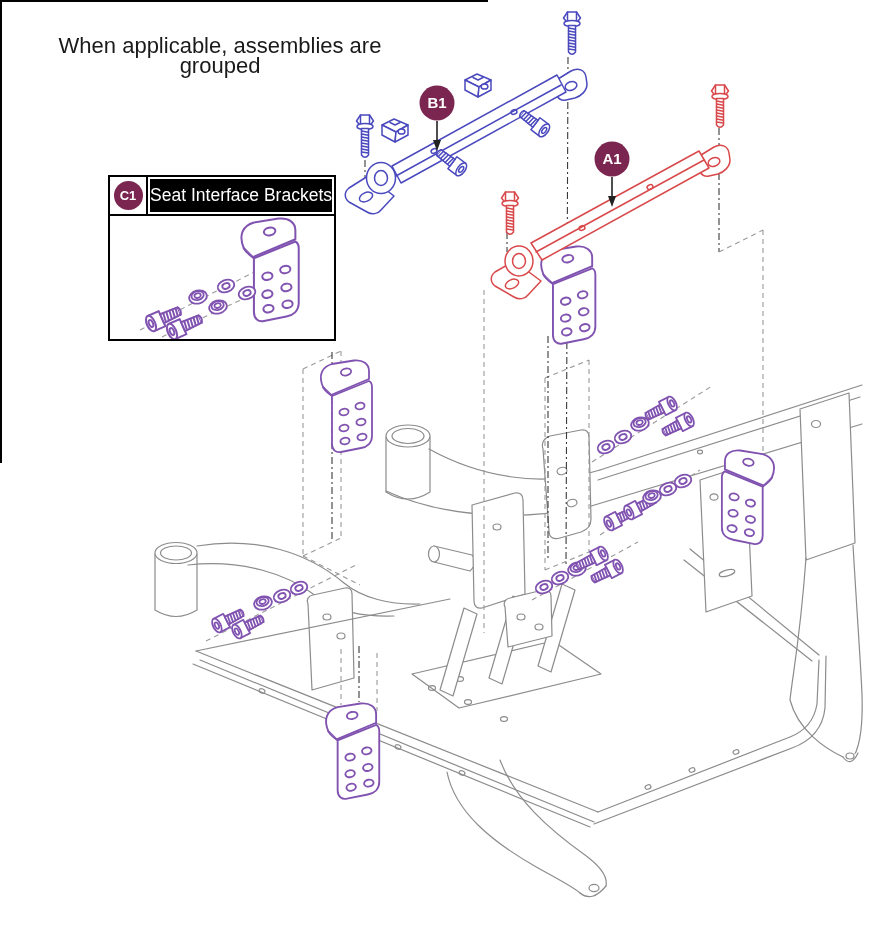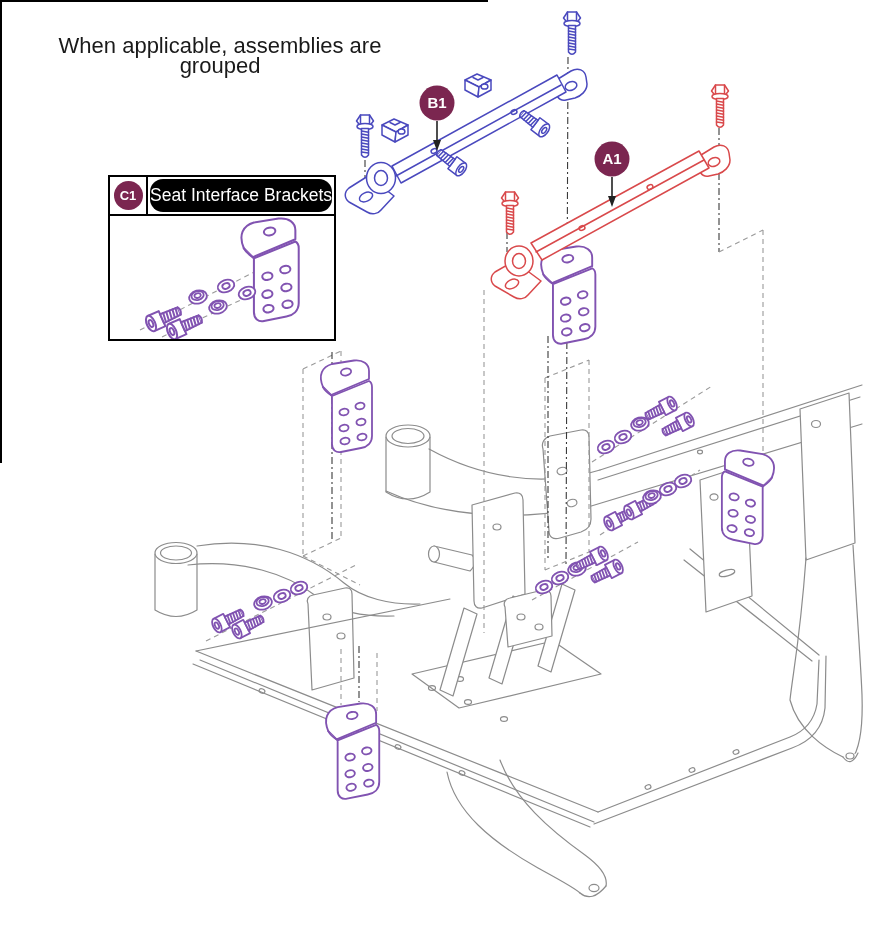--- a/index.html
+++ b/index.html
@@ -14,21 +14,21 @@
   .edge-left{position:absolute;left:0;top:0;width:2px;height:463px;background:var(--border);}
   .note{position:absolute;left:28px;top:36px;width:384px;text-align:center;
         font-size:22px;line-height:19.5px;color:var(--text);}
   .legend{position:absolute;left:108px;top:175px;width:228px;height:166px;
           border:2px solid var(--border);background:#fff;box-sizing:border-box;}
   .legend-header{height:37px;border-bottom:2px solid var(--border);display:flex;align-items:stretch;}
   .legend-badge-cell{width:44px;border-right:2px solid var(--border);display:grid;place-items:center;}
   .badge-circle{width:29px;height:29px;border-radius:50%;background:var(--badge);
                 color:var(--header_text);font-weight:bold;font-size:13px;display:grid;place-items:center;}
   .legend-titlebar{flex:1;margin:2px;background:var(--header_bg);color:var(--header_text);
-                   display:grid;place-items:center;font-size:17.5px;white-space:nowrap;border-radius:13px;}
+                   display:grid;place-items:center;font-size:17.5px;white-space:nowrap;}
   .legend-body{position:absolute;left:0;top:39px;right:0;bottom:0;}
   .art{position:absolute;left:0;top:0;}
   
   .fr{stroke:var(--frame);fill:none;stroke-width:1.2;stroke-linejoin:round;stroke-linecap:round;}
   .frw{stroke:var(--frame);fill:#fff;stroke-width:1.2;stroke-linejoin:round;}
   .pu{stroke:var(--purple);fill:#fff;stroke-width:1.8;stroke-linejoin:round;stroke-linecap:round;}
   .bl{stroke:var(--blue);fill:none;stroke-width:1.5;stroke-linejoin:round;stroke-linecap:round;}
   .blw{stroke:var(--blue);fill:#fff;stroke-width:1.5;stroke-linejoin:round;}
   .rd{stroke:var(--red);fill:none;stroke-width:1.5;stroke-linejoin:round;stroke-linecap:round;}
   .rdw{stroke:var(--red);fill:#fff;stroke-width:1.5;stroke-linejoin:round;}

